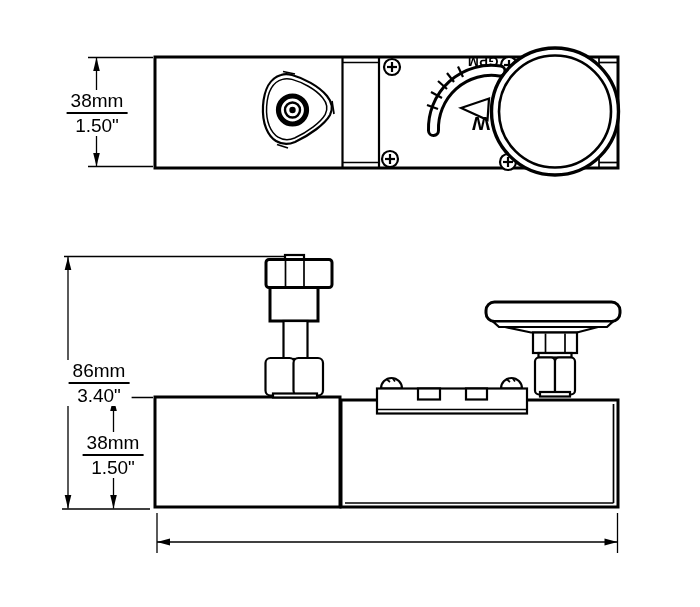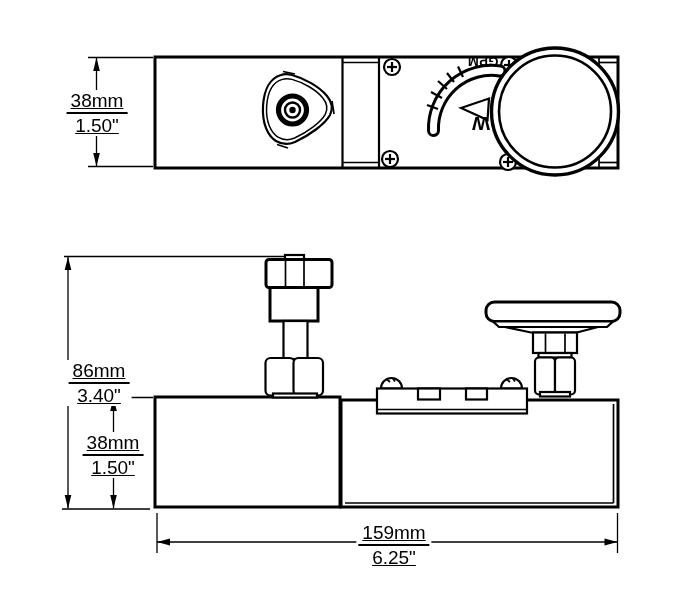--- a/index.html
+++ b/index.html
@@ -12,21 +12,21 @@
   .thin{stroke:#000;stroke-width:1.3;fill:none;}
   .med{stroke:#000;stroke-width:2.2;fill:none;}
   .medf{stroke:#000;stroke-width:2.2;fill:#fff;}
   .med2{stroke:#000;stroke-width:1.7;fill:none;}
   .boldf{stroke:#000;stroke-width:3;fill:#fff;}
   .arrowhead{fill:#000;stroke:none;}
   
   .dim-label{
     position:absolute;transform:translateX(-50%);
     background:#fff;text-align:center;
-    font-size:19px;line-height:21px;white-space:nowrap;padding:0 2px;text-decoration:underline;
+    font-size:19px;line-height:21px;white-space:nowrap;padding:0 2px;
   }
   .dim-label .metric{display:block;border-bottom:2px solid #000;padding:0 4px 1px;}
   .dim-label .imperial{display:block;padding-top:1px;}
   
   .face-label{
     position:absolute;transform:translate(-50%,-50%) rotate(180deg);
     font-weight:bold;background:transparent;white-space:nowrap;
   }
   .gpm{font-size:13px;letter-spacing:0.5px;}
   .floww{font-size:19px;}
@@ -192,21 +192,17 @@
   <div class="dim-label" style="left:66px;top:360px;margin-left:33px;">
     <span class="metric">86mm</span>
     <span class="imperial">3.40"</span>
   </div>
 
   <div class="dim-label" style="left:113px;top:432px;">
     <span class="metric">38mm</span>
     <span class="imperial">1.50"</span>
   </div>
 
-  <div class="dim-label" style="left:394px;top:522px;">
-    <span class="metric">159mm</span>
-    <span class="imperial">6.25"</span>
-  </div>
 
   <div class="face-label gpm" style="left:483px;top:61px;">GPM</div>
   <div class="face-label floww" style="left:481px;top:123px;">W</div>
 
 </div>
 
 </body></html>

